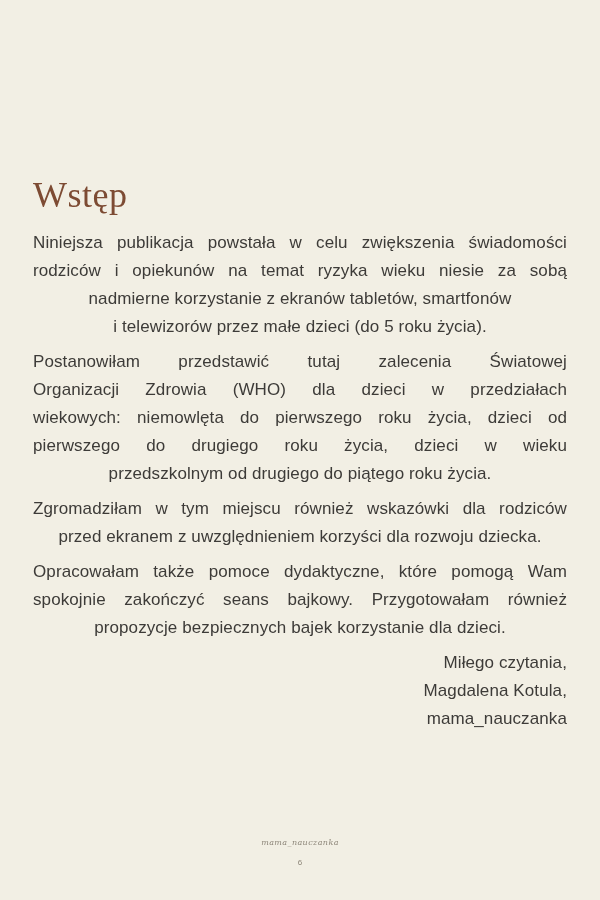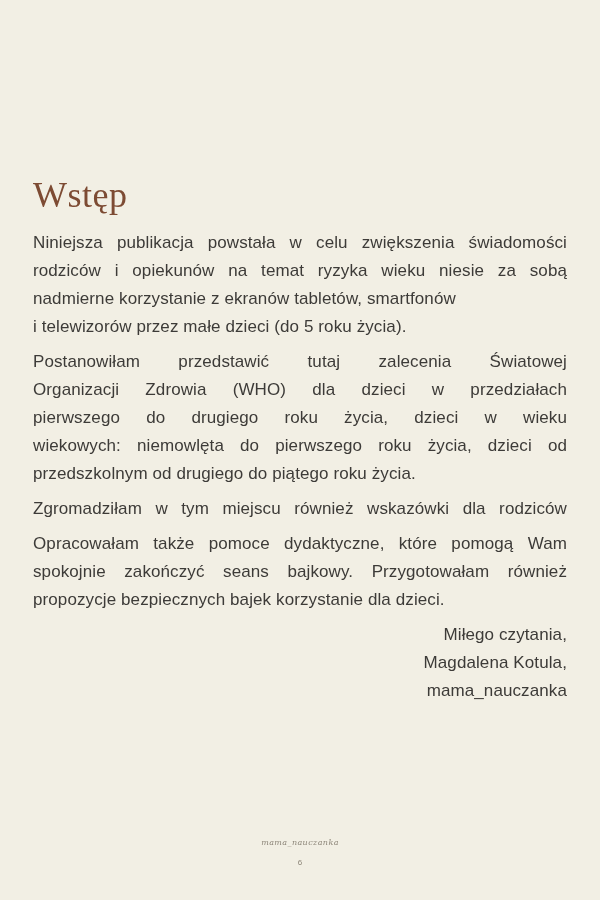--- a/index.html
+++ b/index.html
@@ -21,21 +21,21 @@
     letter-spacing: 0.5px;
     color: var(--heading, #7d4b33);
     margin: 0 0 12px 0;
   }
   .paragraph { margin: 0 0 7px 0; }
   .line {
     font-size: 17px;
     line-height: 28px;
     letter-spacing: 0.1px;
     color: var(--body-text, #3d3b38);
-    text-align: left;
+    text-align: center;
   }
   .line.j {
     text-align: justify;
     text-align-last: justify;
   }
   .signature { margin-top: 7px; }
   .signature .line { text-align: right; }
   .footer {
     position: absolute; left: 0; right: 0; top: 838px;
     text-align: center;
@@ -64,27 +64,28 @@
     <section class="paragraph">
       <div class="line j">Niniejsza publikacja powstała w celu zwiększenia świadomości</div>
       <div class="line j">rodziców i opiekunów na temat ryzyka wieku niesie za sobą</div>
       <div class="line">nadmierne korzystanie z ekranów tabletów, smartfonów</div>
       <div class="line">i telewizorów przez małe dzieci (do 5 roku życia).</div>
     </section>
 
     <section class="paragraph">
       <div class="line j">Postanowiłam przedstawić tutaj zalecenia Światowej</div>
       <div class="line j">Organizacji Zdrowia (WHO) dla dzieci w przedziałach</div>
+      <div class="line j">wiekowych: niemowlęta do pierwszego roku życia, dzieci od</div>
       <div class="line j">pierwszego do drugiego roku życia, dzieci w wieku</div>
-      <div class="line j">wiekowych: niemowlęta do pierwszego roku życia, dzieci od</div>
       <div class="line">przedszkolnym od drugiego do piątego roku życia.</div>
     </section>
 
     <section class="paragraph">
       <div class="line j">Zgromadziłam w tym miejscu również wskazówki dla rodziców</div>
+      <div class="line">przed ekranem z uwzględnieniem korzyści dla rozwoju dziecka.</div>
     </section>
 
     <section class="paragraph">
       <div class="line j">Opracowałam także pomoce dydaktyczne, które pomogą Wam</div>
       <div class="line j">spokojnie zakończyć seans bajkowy. Przygotowałam również</div>
       <div class="line">propozycje bezpiecznych bajek korzystanie dla dzieci.</div>
     </section>
 
     <div class="signature">
       <div class="line">Miłego czytania,</div>

